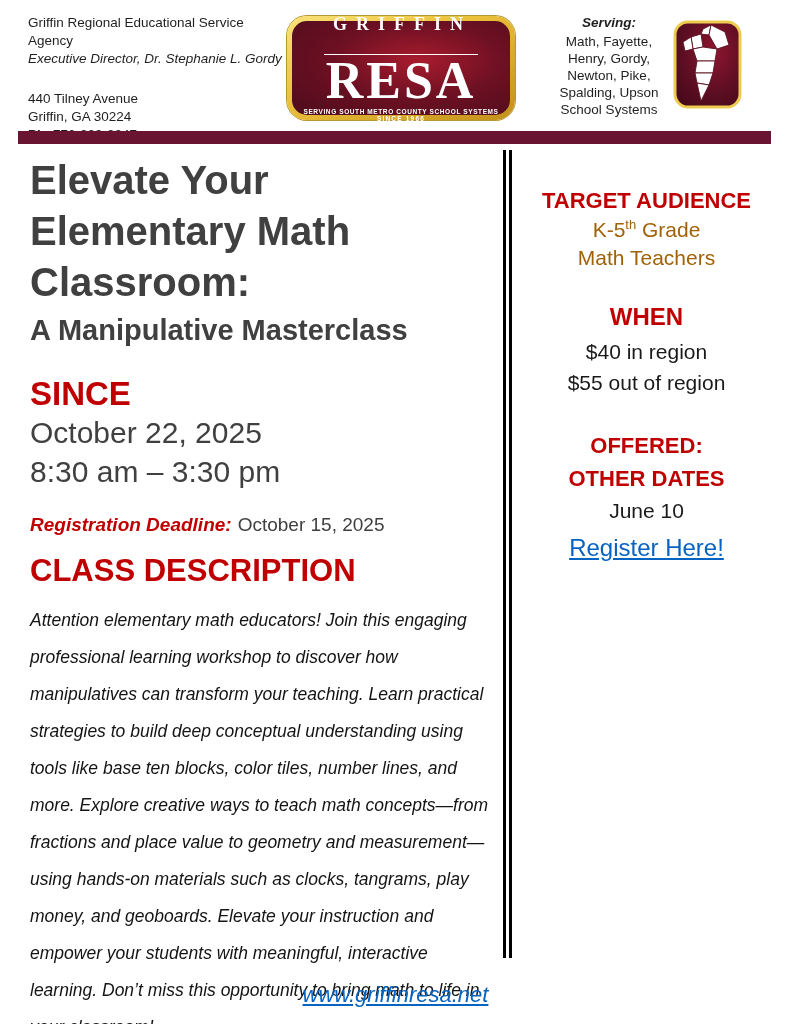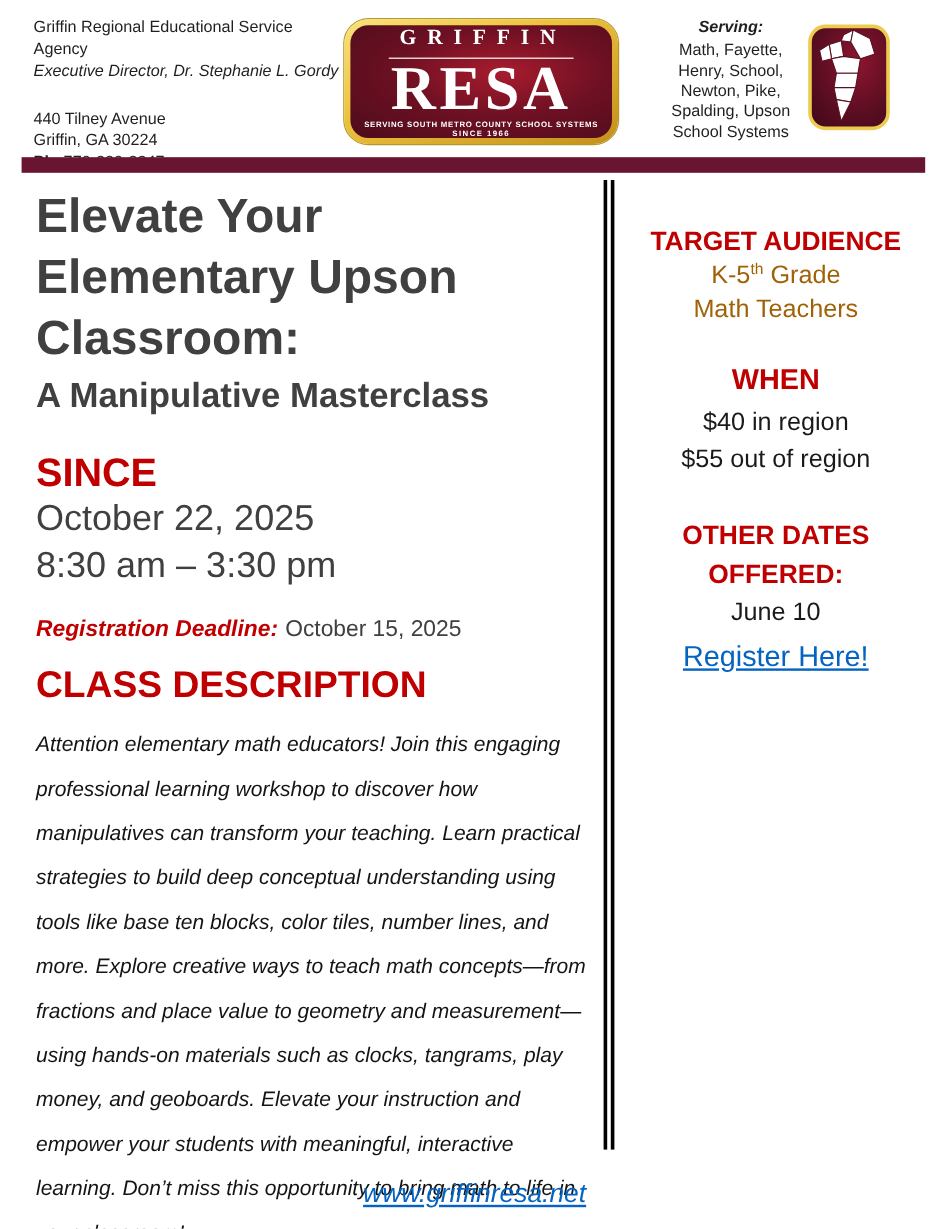--- a/index.html
+++ b/index.html
@@ -31,21 +31,21 @@
   .logo-inner {
     width:100%; height:100%;
     background:radial-gradient(ellipse at 58% 42%, #a81c2d 0%, #6d1023 48%, #4c0c1b 100%);
     border-radius:15px;
     display:flex; flex-direction:column; align-items:center; justify-content:center;
     color:#ffffff; text-align:center;
   }
   .logo-griffin {
     font-family:"Liberation Serif", serif; font-weight:bold;
     font-size:18px; letter-spacing:9px; text-indent:9px;
-    border-bottom:1.5px solid #ffffff; padding:0 6px 6px 0;text-align:center;
+    border-bottom:1.5px solid #ffffff; padding:0 6px 19px 0;text-align:center;
   }
   .logo-resa {
     font-family:"Liberation Serif", serif; font-weight:bold;
     font-size:52px; line-height:0.95; letter-spacing:3px; margin-top:1px;
   }
   .logo-tag { font-size:6.5px; font-weight:bold; letter-spacing:0.6px; margin-top:2px; }
   .logo-tag2 { font-size:6.5px; font-weight:bold; letter-spacing:1.2px; }
 
   .serving-text {
     position:absolute; left:548px; top:14px; width:122px;
@@ -118,21 +118,21 @@
     <div class="logo-griffin">GRIFFIN</div>
     <div class="logo-resa">RESA</div>
     <div class="logo-tag">SERVING SOUTH METRO COUNTY SCHOOL SYSTEMS</div>
     <div class="logo-tag2">SINCE 1966</div>
   </div>
 </div>
 
 <div class="serving-text">
   <div class="serving-label">Serving:</div>
   <div>Math, Fayette,</div>
-  <div>Henry, School,</div>
+  <div>Henry, Gordy,</div>
   <div>Newton, Pike,</div>
   <div>Spalding, Upson</div>
   <div>School Systems</div>
 </div>
 
 <div class="map-icon">
   <svg width="69" height="89" viewBox="0 0 69 89">
     <defs>
       <radialGradient id="mg" cx="60%" cy="35%" r="80%">
         <stop offset="0%" stop-color="#8e1530"></stop>
@@ -154,21 +154,21 @@
   </svg>
 </div>
 
 <div class="header-bar"></div>
 
 <div class="v-divider"></div>
 
 <div class="main-col">
   <div class="page-title">
     <div>Elevate Your</div>
-    <div>Elementary Upson</div>
+    <div>Elementary Math</div>
     <div>Classroom:</div>
   </div>
   <div class="page-subtitle">A Manipulative Masterclass</div>
 
   <div class="when-heading">SINCE</div>
   <div class="event-line">October 22, 2025</div>
   <div class="event-line">8:30 am – 3:30 pm</div>
 
   <div class="deadline">
     <span class="deadline-label">Registration Deadline:</span><span class="deadline-date">October 15, 2025</span>
@@ -183,22 +183,22 @@
   <div class="sb-muted">
     <span>K-5</span><sup>th</sup> <span>Grade</span>
   </div>
   <div class="sb-muted">Math Teachers</div>
 
   <div class="sb-cost-heading">WHEN</div>
   <div class="sb-body">$40 in region</div>
   <div class="sb-body">$55 out of region</div>
 
   <div class="sb-dates-heading">
+    <div>OFFERED:</div>
     <div>OTHER DATES</div>
-    <div>OFFERED:</div>
   </div>
   <div class="sb-body">June 10</div>
 
   <a class="register-link">Register Here!</a>
 </div>
 
 <div class="footer">
   <a class="website-link">www.griffinresa.net</a>
 </div>
 

